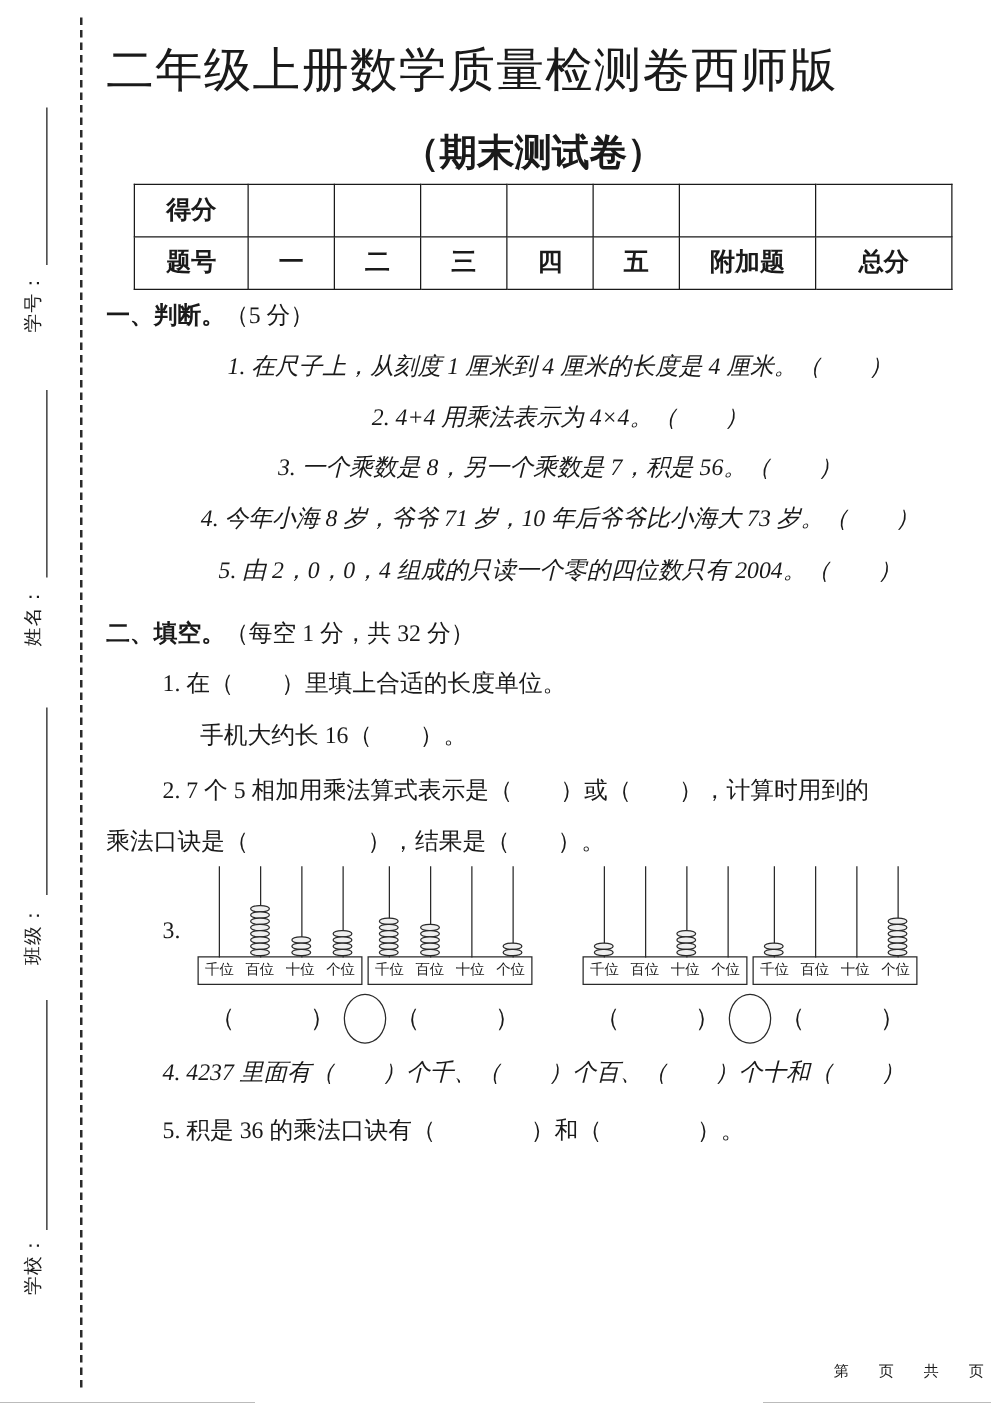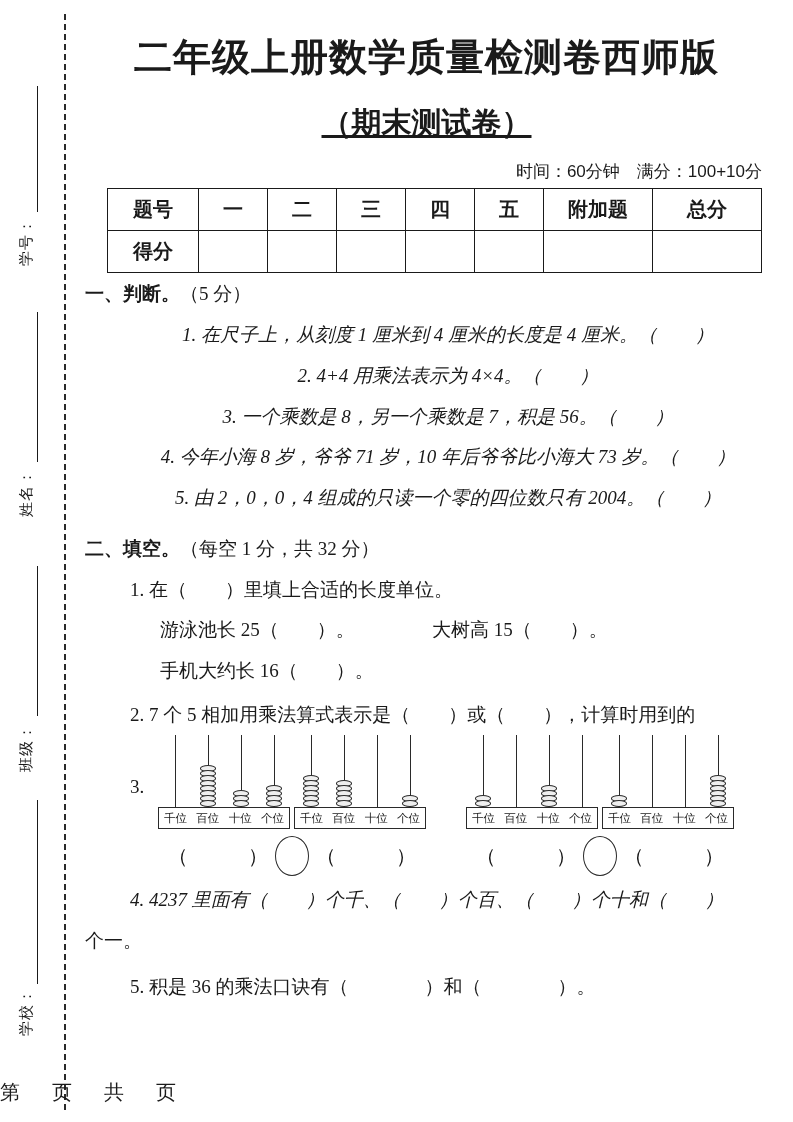--- a/index.html
+++ b/index.html
@@ -19,24 +19,24 @@
   .margin-line{
     position:absolute;left:37px;width:0;border-left:1.6px solid #1a1a1a;
   }
   .margin-label{
     position:absolute;left:17px;
     transform:rotate(-90deg);transform-origin:0 0;
     font-size:15px;white-space:nowrap;letter-spacing:1px;
   }
   
   .content{position:absolute;left:85px;top:0;width:683px;font-size:19px;line-height:1.25;}
-  .title{margin:34px 0 0;text-align:center;font-size:38px;font-weight:bold;
+  .title{margin:34px 0 0;font-size:38px;font-weight:normal;
          font-family:"Liberation Sans","DejaVu Sans",sans-serif;letter-spacing:1px;}
   .subtitle{margin-top:22px;text-align:center;font-size:30px;font-weight:bold;
-            font-family:"Liberation Sans","DejaVu Sans",sans-serif;text-decoration:underline;}
+            font-family:"Liberation Sans","DejaVu Sans",sans-serif;}
   .info-line{margin-top:20px;text-align:right;font-size:17px;padding-right:6px;
              font-family:"Liberation Sans","DejaVu Sans",sans-serif;}
   table.score{border-collapse:collapse;margin-top:6px;margin-left:22px;table-layout:fixed;}
   table.score td{border:1.6px solid #1a1a1a;text-align:center;height:41px;
                  font-size:20px;font-weight:bold;padding:0 4px;}
   td.c-label{width:82px;} td.c-num{width:60px;} td.c-extra{width:100px;} td.c-total{width:100px;}
   .section-heading{margin-top:9px;font-size:19px;}
   .section-heading .bold{font-weight:bold;}
   .judge-item{display:flex;justify-content:center;margin-top:17px;
               padding-left:45px;padding-right:2px;font-style:italic;}
@@ -57,22 +57,22 @@
   .bead-stack{position:absolute;bottom:0;left:50%;transform:translateX(-50%);
               display:flex;flex-direction:column;justify-content:flex-end;height:100%;}
   .bead{width:16px;height:6.5px;border:1.3px solid #2a2a2a;border-radius:50%;
         background:#efefef;margin-top:-1.5px;box-sizing:border-box;}
   .place-labels{border:1.4px solid #2a2a2a;display:flex;justify-content:space-between;
                 padding:3px 5px;font-size:11.5px;white-space:nowrap;line-height:1.3;}
   .compare-row{display:flex;align-items:center;justify-content:center;margin-top:7px;font-size:20px;}
   .compare-circle{display:inline-block;width:32px;height:38px;border:1.5px solid #2a2a2a;
                   border-radius:50%;margin:0 7px;}
   
-  .footer{position:absolute;bottom:16px;left:0;width:100%;text-align:left;
-          font-size:20px;letter-spacing:6px;
+  .footer{position:absolute;bottom:16px;left:0;width:100%;text-align:right;
+          font-size:12px;letter-spacing:6px;
           font-family:"Liberation Sans","DejaVu Sans",sans-serif;}
 </style>
 </head>
 <body>
 
 <div class="page">
 
   <div class="dashed-rule"></div>
 
   <div class="margin-line" style="top:86px;height:126px;"></div>
@@ -84,44 +84,43 @@
   <div class="margin-line" style="top:566px;height:150px;"></div>
   <div class="margin-label" style="top:772px;">班级：</div>
 
   <div class="margin-line" style="top:800px;height:184px;"></div>
   <div class="margin-label" style="top:1036px;">学校：</div>
 
   <div class="content">
 
     <div class="title">二年级上册数学质量检测卷西师版</div>
     <div class="subtitle">（期末测试卷）</div>
-    <div class="info-line">时间：60分钟　满分：100+10分</div>
 
     <table class="score">
       <tbody>
+        <tr>
+          <td>得分</td>
+          <td></td>
+          <td></td>
+          <td></td>
+          <td></td>
+          <td></td>
+          <td></td>
+          <td></td>
+        </tr>
         <tr>
           <td class="c-label">题号</td>
           <td class="c-num">一</td>
           <td class="c-num">二</td>
           <td class="c-num">三</td>
           <td class="c-num">四</td>
           <td class="c-num">五</td>
           <td class="c-extra">附加题</td>
           <td class="c-total">总分</td>
         </tr>
-        <tr>
-          <td>得分</td>
-          <td></td>
-          <td></td>
-          <td></td>
-          <td></td>
-          <td></td>
-          <td></td>
-          <td></td>
-        </tr>
       </tbody>
     </table>
 
     <div class="section-heading">
       <span class="bold">一、判断。</span><span>（5 分）</span>
     </div>
 
     <div class="judge-item">
       <span>1. 在尺子上，从刻度 1 厘米到 4 厘米的长度是 4 厘米。</span>
       <span>（　　）</span>
@@ -142,28 +141,25 @@
       <span>5. 由 2，0，0，4 组成的只读一个零的四位数只有 2004。</span>
       <span>（　　）</span>
     </div>
 
     <div class="section-heading" style="margin-top:27px;">
       <span class="bold">二、填空。</span><span>（每空 1 分，共 32 分）</span>
     </div>
 
     <div class="fill-line">1. 在（　　）里填上合适的长度单位。</div>
     <div class="fill-sub">
-      <span class="col-l">游泳池长 25（　　）。</span>
-      <span>大树高 15（　　）。</span>
-    </div>
-    <div class="fill-sub">
       <span class="col-l">手机大约长 16（　　）。</span>
     </div>
 
     <div class="fill-line" style="margin-top:20px;">2. 7 个 5 相加用乘法算式表示是（　　）或（　　），计算时用到的</div>
+    <div class="fill-line wrap2">乘法口诀是（　　　　　），结果是（　　）。</div>
 
     <div class="item3-row">
       <span class="item3-num">3.</span>
       <div class="abacus-groups">
         <div class="abacus-pair">
           <div class="pair-abaci">
             <div class="abacus">
               <div class="rods">
                   <div class="rod">
                     <div class="rod-line"></div>
@@ -332,20 +328,19 @@
           <div class="compare-row">
             <span>（　　　）</span>
             <span class="compare-circle"></span>
             <span>（　　　）</span>
           </div>
         </div>
       </div>
     </div>
 
     <div class="fill-line" style="margin-top:12px;font-style:italic;">4. 4237 里面有（　　）个千、（　　）个百、（　　）个十和（　　）</div>
-    <div class="fill-line wrap2">个一。</div>
 
     <div class="fill-line" style="margin-top:22px;">5. 积是 36 的乘法口诀有（　　　　）和（　　　　）。</div>
 
   </div>
 
   <div class="footer">第　页　共　页</div>
 </div>
 
 </body></html>

